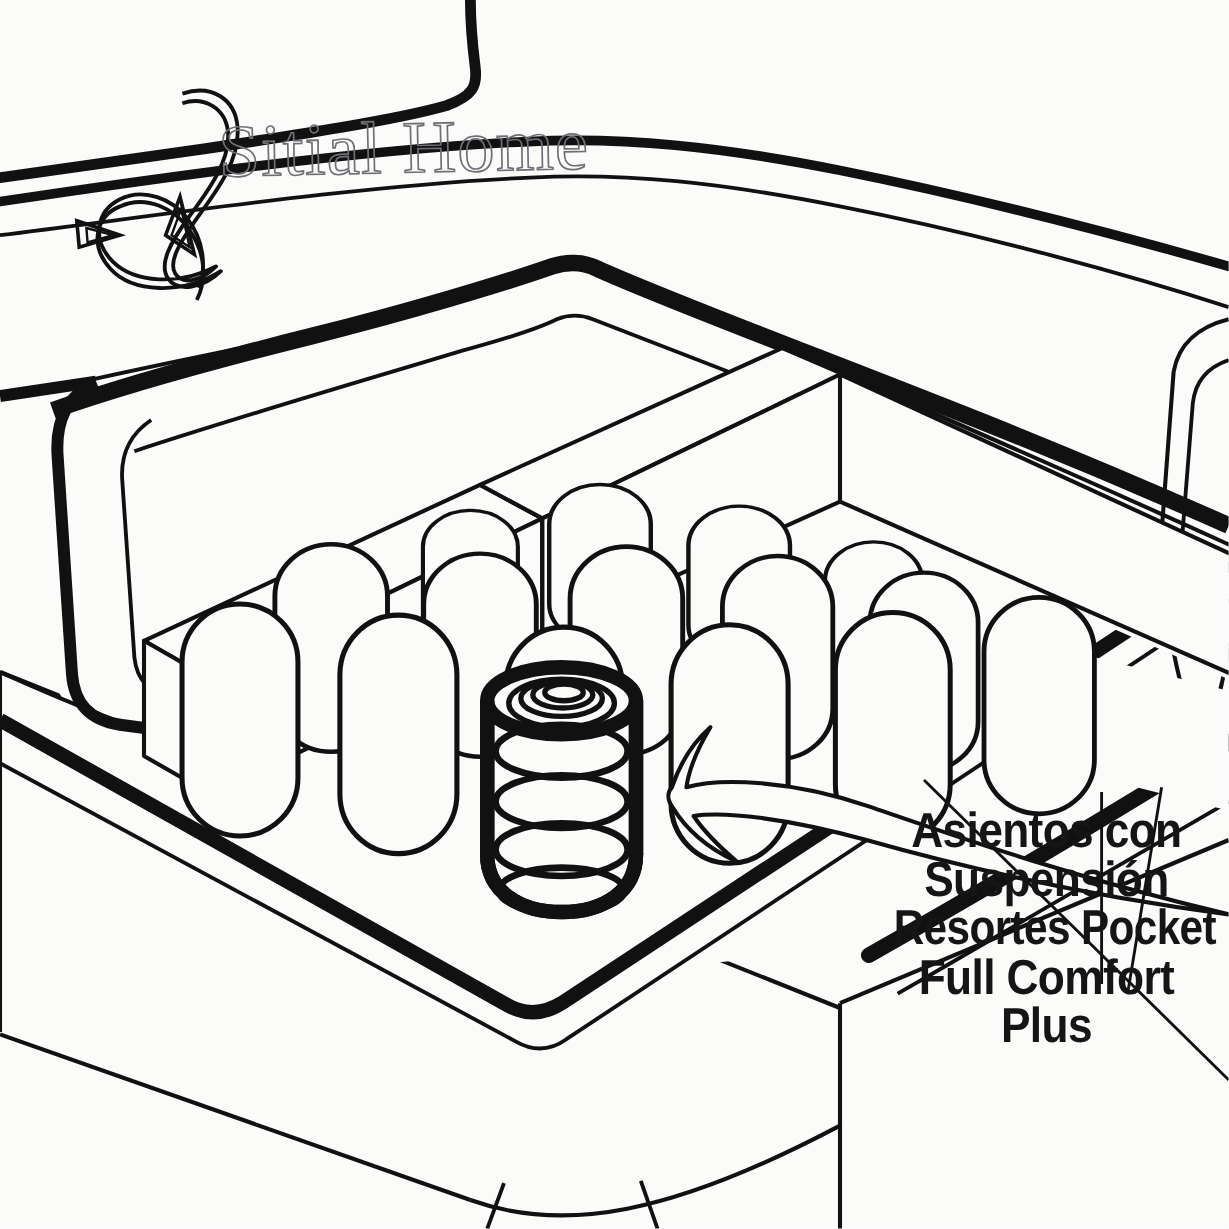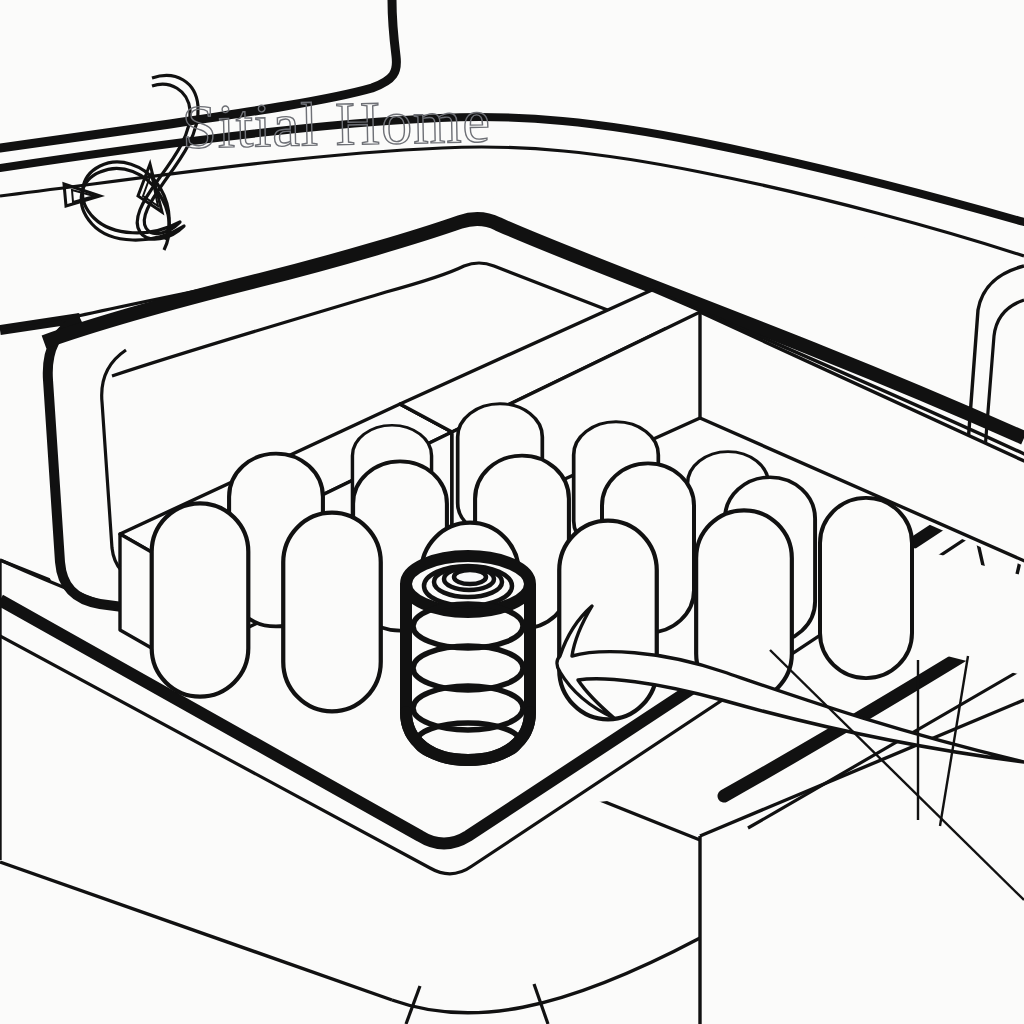--- a/index.html
+++ b/index.html
@@ -303,14 +303,21 @@
       <path d="M 151 174 L 158 206 L 143 196 Z" fill="none" stroke="#111111" stroke-width="2"></path>
 
       <path d="M 64 184 L 100 196 L 66 206 Z" fill="none" stroke="#111111" stroke-width="3"></path>
       <path d="M 72 190 L 94 196 L 73 202 Z" fill="none" stroke="#111111" stroke-width="2"></path>
     </g>
 
   </svg>
 
   <div id="brand-wordmark">Sitial Home</div>
 
+  <div id="promo-caption">
+    <span class="cap-line">Asientos con</span>
+    <span class="cap-line">Suspensión</span>
+    <span class="cap-line wide">Resortes Pocket</span>
+    <span class="cap-line">Full Comfort</span>
+    <span class="cap-line">Plus</span>
+  </div>
 
 </div>
 
 </body></html>

